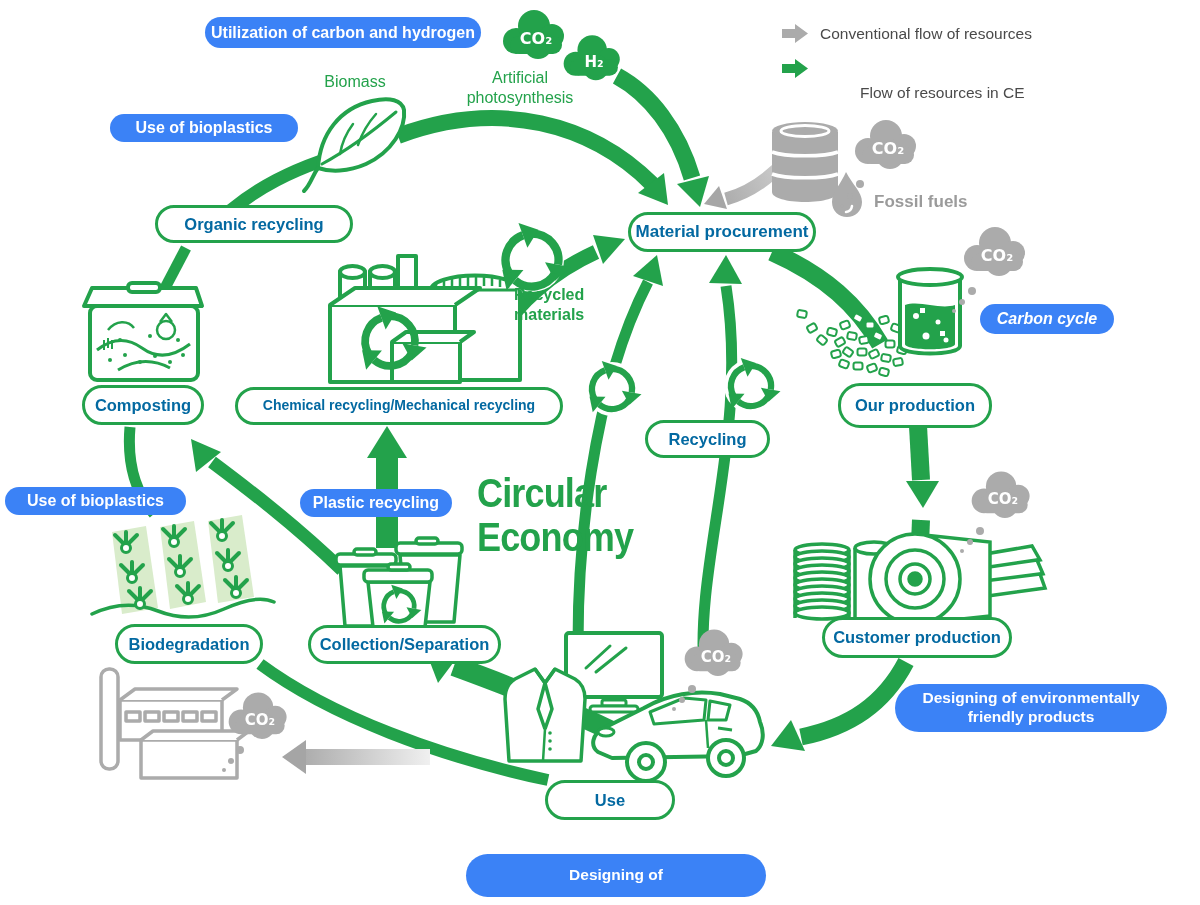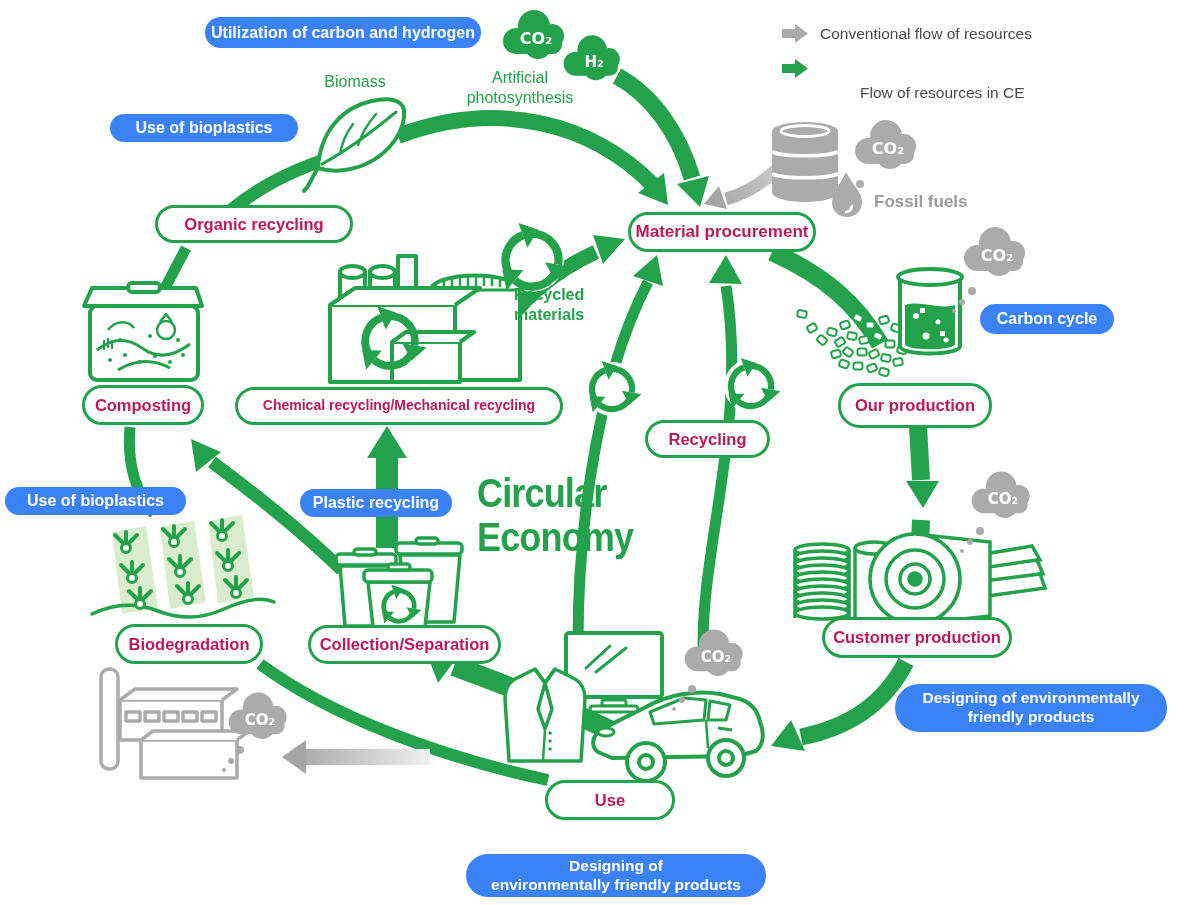--- a/index.html
+++ b/index.html
@@ -1,20 +1,20 @@
 <!DOCTYPE html>
 <html><head>
 <meta charset="utf-8">
 <style>
   html,body{margin:0;padding:0;background:#fff;}
   #stage{position:relative;width:1200px;height:905px;background:#fff;overflow:hidden;
          font-family:"Liberation Sans",sans-serif;}
   #flows{position:absolute;left:0;top:0;}
   .pill{position:absolute;display:flex;align-items:center;justify-content:center;
-        background:#fff;border:3px solid #23A24B;border-radius:22px;color:#be185d;
+        background:#fff;border:3px solid #23A24B;border-radius:22px;color:#0369a1;
         font-weight:bold;font-size:16.5px;text-align:center;line-height:1.1;box-sizing:border-box;}
   .pill.gray{border-color:#A3A3A3;color:#9B9B9B;}
   .badge{position:absolute;display:flex;flex-direction:column;align-items:center;justify-content:center;
          background:#3b82f6;border-radius:16px;color:#fff;font-weight:bold;font-size:16px;
          text-align:center;line-height:1.22;box-sizing:border-box;}
   .badge.big{border-radius:24px;font-size:15.5px;}
   .glabel{position:absolute;color:#23A24B;font-size:16px;text-align:center;line-height:1.25;}
   .glabel.bold{font-weight:bold;}
   .graylabel{position:absolute;color:#9B9B9B;font-weight:bold;font-size:17px;}
   .legendtext{position:absolute;color:#4A4A4A;font-size:15.5px;}
@@ -391,36 +391,35 @@
 
 <div class="legendtext" style="left:820px;top:25px;">Conventional flow of resources</div>
 <div class="legendtext" style="left:860px;top:60px;margin-top:24px;">Flow of resources in CE</div>
 
 <div class="badge" style="left:205px;top:17px;width:276px;height:31px;">
   <div>Utilization of carbon and hydrogen</div>
 </div>
 <div class="badge" style="left:110px;top:114px;width:188px;height:28px;">
   <div>Use of bioplastics</div>
 </div>
-<div class="badge" style="left:980px;top:304px;width:134px;height:30px;">
+<div class="badge" style="left:980px;top:304px;width:134px;height:30px;font-style:italic;">
   <div>Carbon cycle</div>
 </div>
 <div class="badge" style="left:5px;top:487px;width:181px;height:28px;">
   <div>Use of bioplastics</div>
 </div>
 <div class="badge" style="left:300px;top:489px;width:152px;height:28px;">
   <div>Plastic recycling</div>
 </div>
 <div class="badge big" style="left:895px;top:684px;width:272px;height:48px;">
   <div>Designing of environmentally</div>
   <div>friendly products</div>
 </div>
 <div class="badge big" style="left:466px;top:854px;width:300px;height:43px;">
   <div>Designing of</div>
-  <div>environmentally friendly products</div>
 </div>
 
 <div class="pill" style="left:155px;top:205px;width:198px;height:38px;">
   <div>Organic recycling</div>
 </div>
 <div class="pill" style="left:628px;top:212px;width:188px;height:40px;font-size:17px;">
   <div>Material procurement</div>
 </div>
 <div class="pill" style="left:82px;top:385px;width:122px;height:40px;">
   <div>Composting</div>

